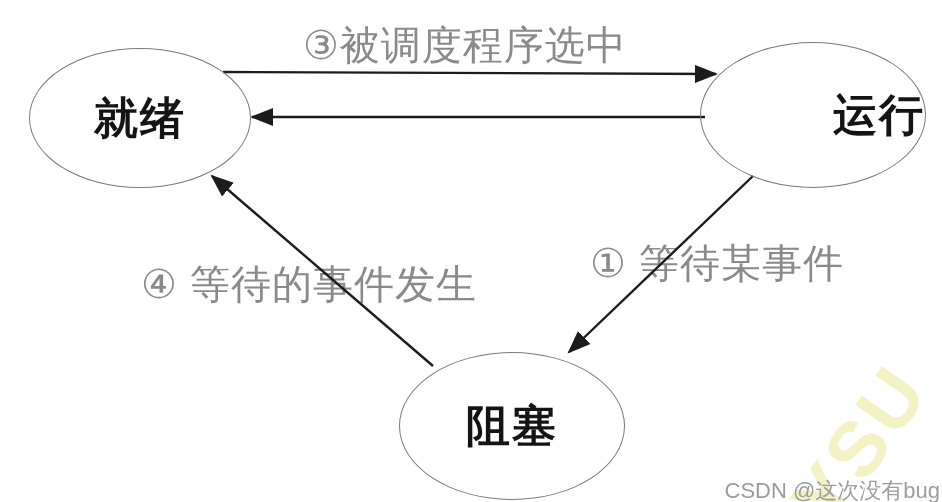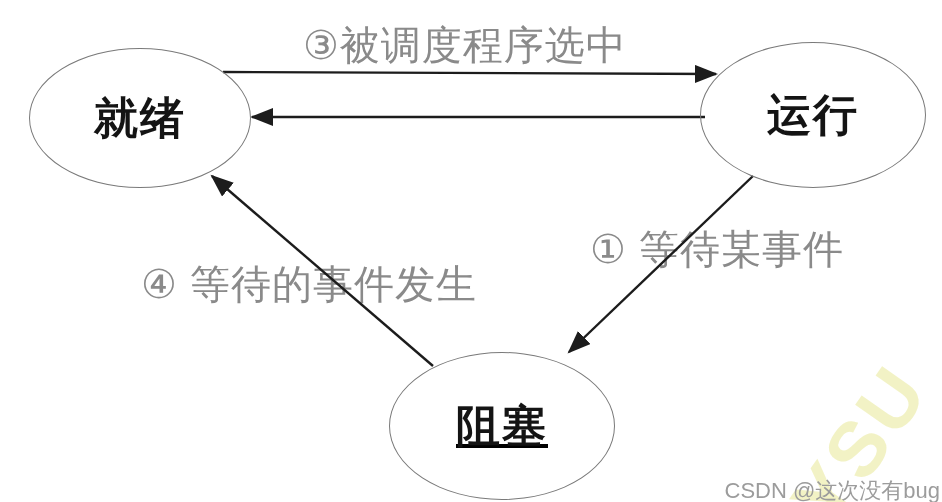--- a/index.html
+++ b/index.html
@@ -75,43 +75,43 @@
 </head>
 <body>
 
 <div class="canvas">
 
   <div class="wm-diagonal">YSU</div>
 
   <div class="t-label" style="left:303px; top:23px;">③被调度程序选中</div>
 
 
-  <div class="t-label" style="left:590px; top:227px;">① 等待某事件</div>
+  <div class="t-label" style="left:590px; top:241px;">① 等待某事件</div>
 
   <div class="t-label" style="left:141px; top:250px;margin-top:12px;">④ 等待的事件发生</div>
 
   <svg class="arrow-layer" viewBox="0 0 942 502" xmlns="http://www.w3.org/2000/svg">
     <defs>
       <marker id="ah" markerUnits="userSpaceOnUse" markerWidth="24" markerHeight="20" refX="21" refY="9" orient="auto">
         <path d="M0,0 L23,9 L0,18 Z" fill="#1c1c1c"></path>
       </marker>
     </defs>
     <line x1="223" y1="72" x2="716" y2="74" stroke="#1c1c1c" stroke-width="2.4" marker-end="url(#ah)"></line>
     <line x1="705" y1="117" x2="252" y2="117" stroke="#1c1c1c" stroke-width="2.4" marker-end="url(#ah)"></line>
     <line x1="753" y1="176" x2="569" y2="352" stroke="#1c1c1c" stroke-width="2.4" marker-end="url(#ah)"></line>
     <line x1="433" y1="366" x2="212" y2="176" stroke="#1c1c1c" stroke-width="2.4" marker-end="url(#ah)"></line>
   </svg>
 
   <div class="state" style="left:29px; top:48px; width:220px; height:138px;">
     <span class="state-label">就绪</span>
   </div>
 
-  <div class="state" style="left:700px; top:42px; width:224px; height:144px;">
+  <div class="state" style="left:700px; top:42px; width:224px; height:144px;justify-content:flex-end;">
     <span class="state-label">运行</span>
   </div>
 
-  <div class="state" style="left:389px; top:352px; width:224px; height:146px;text-decoration:underline;">
+  <div class="state" style="left:399px; top:352px; width:224px; height:146px;">
     <span class="state-label">阻塞</span>
   </div>
 
   <div class="wm-text">CSDN @这次没有bug</div>
 
 </div>
 
 </body></html>

